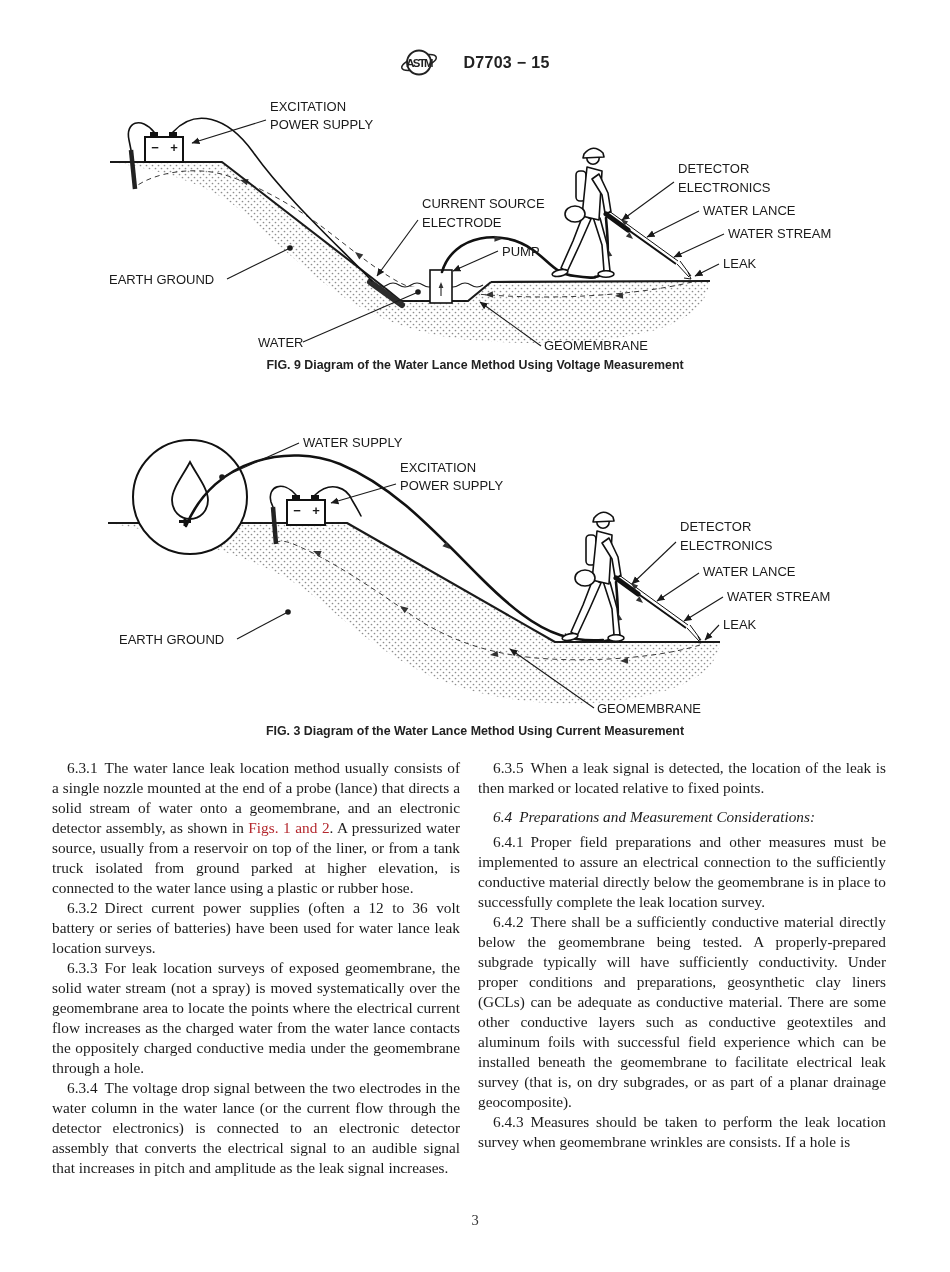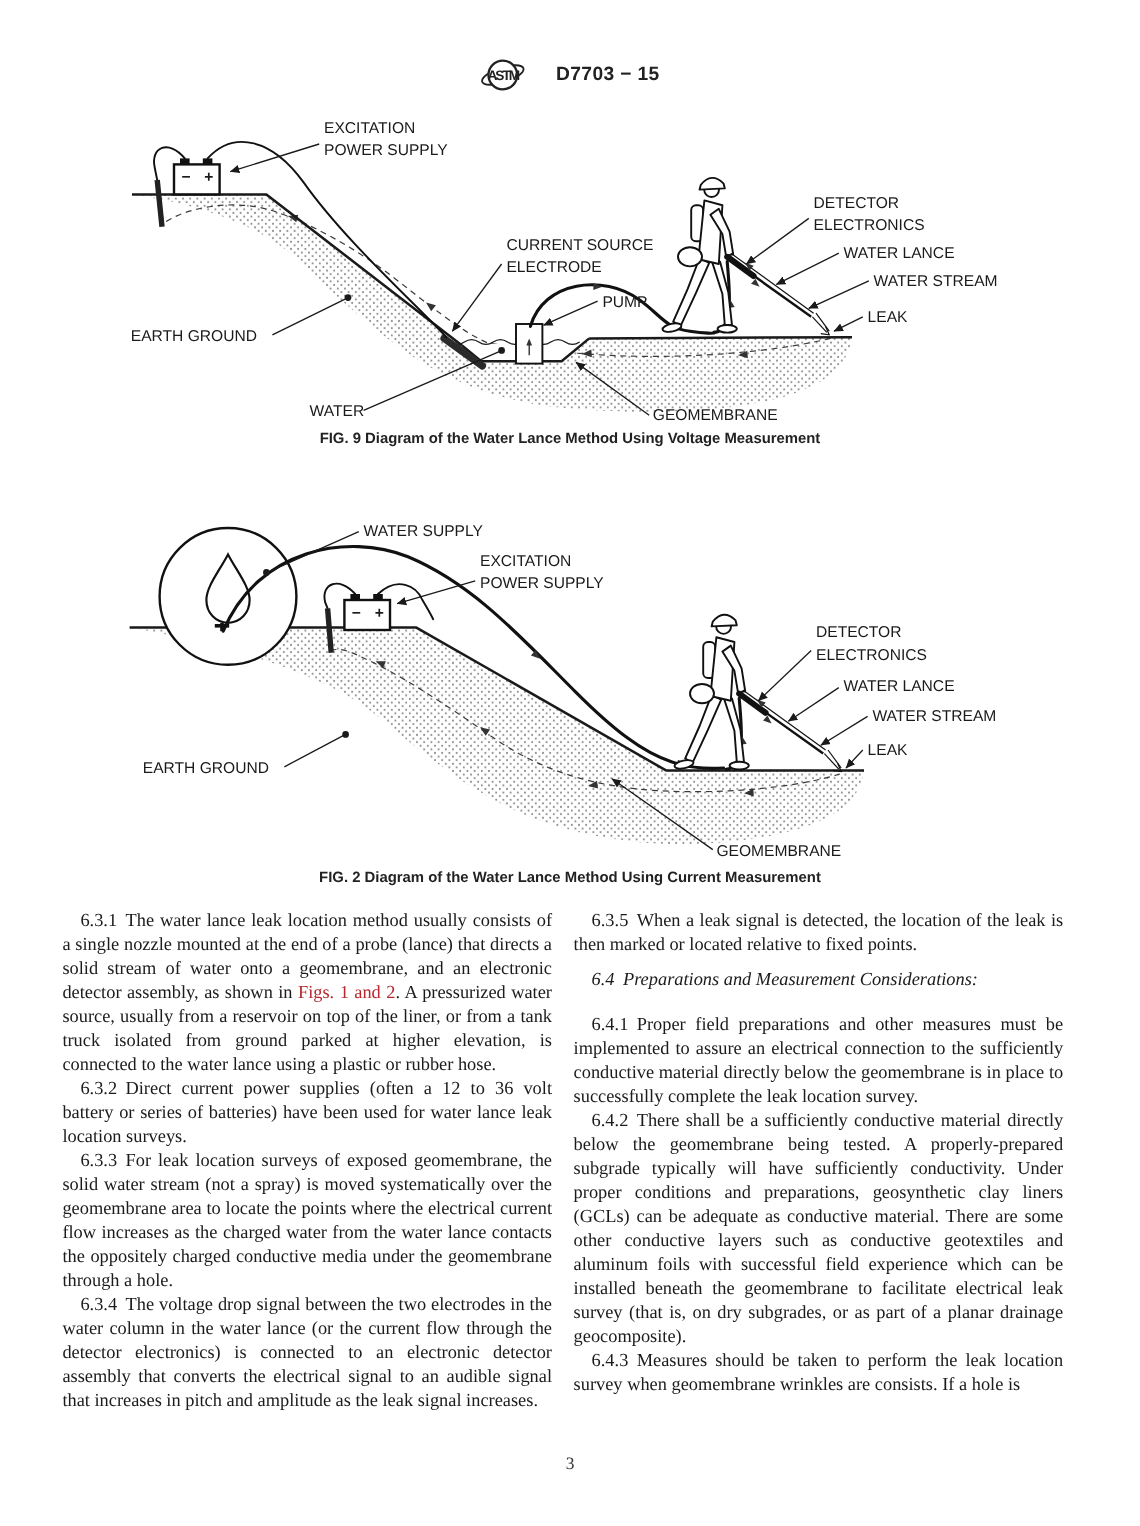--- a/index.html
+++ b/index.html
@@ -9,21 +9,21 @@
        align-items:center;gap:25px;}
   .hdr .code{font-weight:bold;font-size:16px;letter-spacing:.3px;color:#222;}
   .figsvg{position:absolute;left:55px;}
   .cap{position:absolute;left:0;width:100%;text-align:center;font-weight:bold;
        font-size:12.4px;color:#222;}
   .cols{position:absolute;top:758px;left:52px;width:846px;display:flex;gap:18px;}
   .col{width:408px;}
   .par{margin:0;text-align:justify;text-indent:15px;
        font-family:"Liberation Serif",serif;font-size:15.3px;line-height:20px;color:#1b1b1b;}
   .par .num{padding-right:7px;white-space:nowrap;}
-  .sechead{margin-top:9px;margin-bottom:17px;font-style:italic;}
+  .sechead{margin-top:9px;margin-bottom:5px;font-style:italic;}
   .xref{color:#b4282e;text-decoration:none;cursor:pointer;}
   .pageno{position:absolute;top:1212px;left:0;width:100%;text-align:center;
           font-family:"Liberation Serif",serif;font-size:14.5px;color:#333;}
   svg text.lbl{font-family:"Liberation Sans",sans-serif;font-size:13px;fill:#1a1a1a;}
   svg .ln{stroke:#1a1a1a;stroke-width:1.1;fill:none;}
   svg .surf{stroke:#1a1a1a;stroke-width:2.1;fill:none;stroke-linejoin:round;}
   svg .dash{stroke:#3a3a3a;stroke-width:1;fill:none;stroke-dasharray:5 4;}
   svg .hose{stroke:#111;stroke-width:2.6;fill:none;stroke-linecap:round;}
   svg .wire{stroke:#111;stroke-width:1.6;fill:none;stroke-linecap:round;}
   svg .wht{fill:#fff;stroke:#111;stroke-width:1.6;stroke-linejoin:round;}
@@ -200,21 +200,21 @@
     <text class="lbl" x="345" y="80">EXCITATION</text>
     <text class="lbl" x="345" y="98">POWER SUPPLY</text>
     <text class="lbl" x="64" y="252">EARTH GROUND</text>
     <text class="lbl" x="625" y="139">DETECTOR</text>
     <text class="lbl" x="625" y="158">ELECTRONICS</text>
     <text class="lbl" x="648" y="184">WATER LANCE</text>
     <text class="lbl" x="672" y="209">WATER STREAM</text>
     <text class="lbl" x="668" y="237">LEAK</text>
     <text class="lbl" x="542" y="321">GEOMEMBRANE</text>
   </svg>
-  <div class="cap" style="top:724px">FIG. 2 Diagram of the Water Lance Method Using Current Measurement</div>
+  <div class="cap" style="top:724px">FIG. 3 Diagram of the Water Lance Method Using Current Measurement</div>
 
   <div class="cols">
     <div class="col">
       <p class="par"><span class="num">6.3.1</span><span>The water lance leak location method usually consists of a single nozzle mounted at the end of a probe (lance) that directs a solid stream of water onto a geomembrane, and an electronic detector assembly, as shown in </span><a class="xref">Figs. 1 and 2</a><span>. A pressurized water source, usually from a reservoir on top of the liner, or from a tank truck isolated from ground parked at higher elevation, is connected to the water lance using a plastic or rubber hose.</span></p>
       <p class="par"><span class="num">6.3.2</span><span>Direct current power supplies (often a 12 to 36 volt battery or series of batteries) have been used for water lance leak location surveys.</span></p>
       <p class="par"><span class="num">6.3.3</span><span>For leak location surveys of exposed geomembrane, the solid water stream (not a spray) is moved systematically over the geomembrane area to locate the points where the electrical current flow increases as the charged water from the water lance contacts the oppositely charged conductive media under the geomembrane through a hole.</span></p>
       <p class="par"><span class="num">6.3.4</span><span>The voltage drop signal between the two electrodes in the water column in the water lance (or the current flow through the detector electronics) is connected to an electronic detector assembly that converts the electrical signal to an audible signal that increases in pitch and amplitude as the leak signal increases.</span></p>
     </div>
     <div class="col">
       <p class="par"><span class="num">6.3.5</span><span>When a leak signal is detected, the location of the leak is then marked or located relative to fixed points.</span></p>

